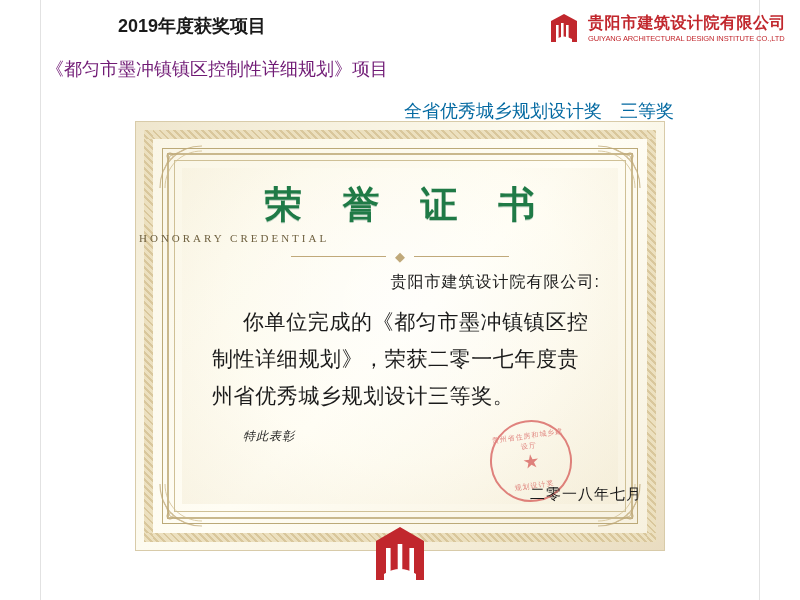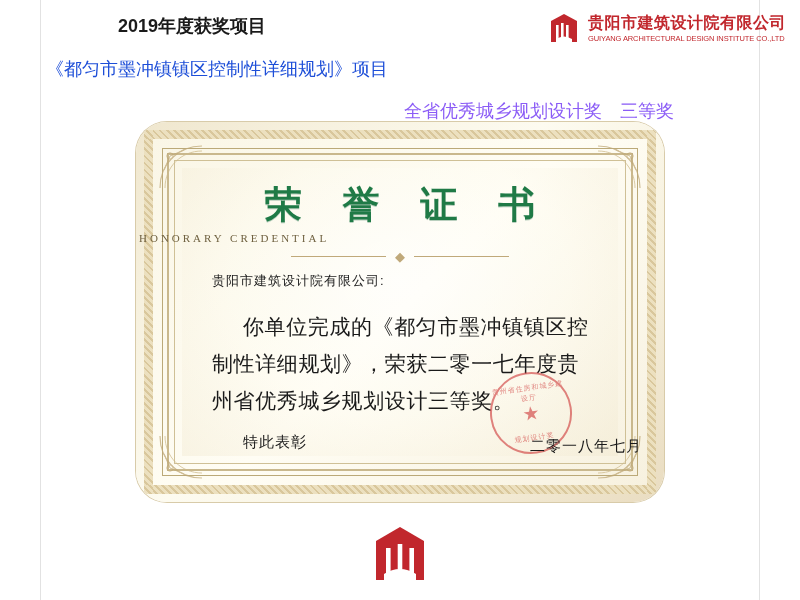--- a/index.html
+++ b/index.html
@@ -59,44 +59,43 @@
     font-size: 18px;
     color: #1a1a1a;
     white-space: nowrap;
     font-weight: bold;
   }
   .title-line-2 {
     position: absolute;
     left: 46px;
     top: 57px;
     font-size: 18px;
-    color: #1d4ed8;
+    color: #701a75;
     white-space: nowrap;
   }
   .title-line-3 {
     position: absolute;
     left: 404px;
     top: 99px;
     font-size: 18px;
-    color: #8b5cf6;
+    color: #0369a1;
     white-space: nowrap;
   }
 
   
   .certificate {
     position: absolute;
     left: 136px;
     top: 122px;
     width: 528px;
-    height: 380px;
+    height: 428px;
     background:
       linear-gradient(135deg, #efe6cd 0%, #f6f0dd 18%, #fdfbf0 45%, #f7f1de 72%, #e9dcc0 100%);
     box-shadow: 0 0 0 1px #d8cba9;
     overflow: hidden;
-    border-radius: 31px;
   }
   
   .cert-band {
     position: absolute;
     left: 8px; top: 8px; right: 8px; bottom: 8px;
     border: 9px solid transparent;
     background:
       repeating-linear-gradient(45deg, #d9c79c 0px, #d9c79c 2px, #ece0bf 2px, #ece0bf 5px) ;
     box-sizing: border-box;
   }
@@ -182,36 +181,38 @@
 
   
   .cert-body {
     position: absolute;
     left: 76px;
     right: 64px;
     top: 150px;
     color: #1a1a1a;
   }
   .cert-to {
-    font-size: 13px;
-    letter-spacing: 1px;
-    margin-bottom: 19px;
+    font-size: 16px;
+    letter-spacing: 1px;
+    margin-bottom: 11px;
+    text-align: right;
   }
   .cert-para {
     font-size: 21px;
     line-height: 1.75;
     letter-spacing: 0.6px;
     text-indent: 31px;
     margin: 0 0 11px 0;
   }
   .cert-commend {
-    font-size: 15px;
+    font-size: 12px;
     letter-spacing: 1px;
     text-indent: 31px;
     margin-top: 14px;
+    font-style: italic;
   }
   .cert-date {
     position: absolute;
     right: 22px;
     bottom: 46px;
     font-size: 15px;
     letter-spacing: 1px;
     color: #1a1a1a;
   }
   

